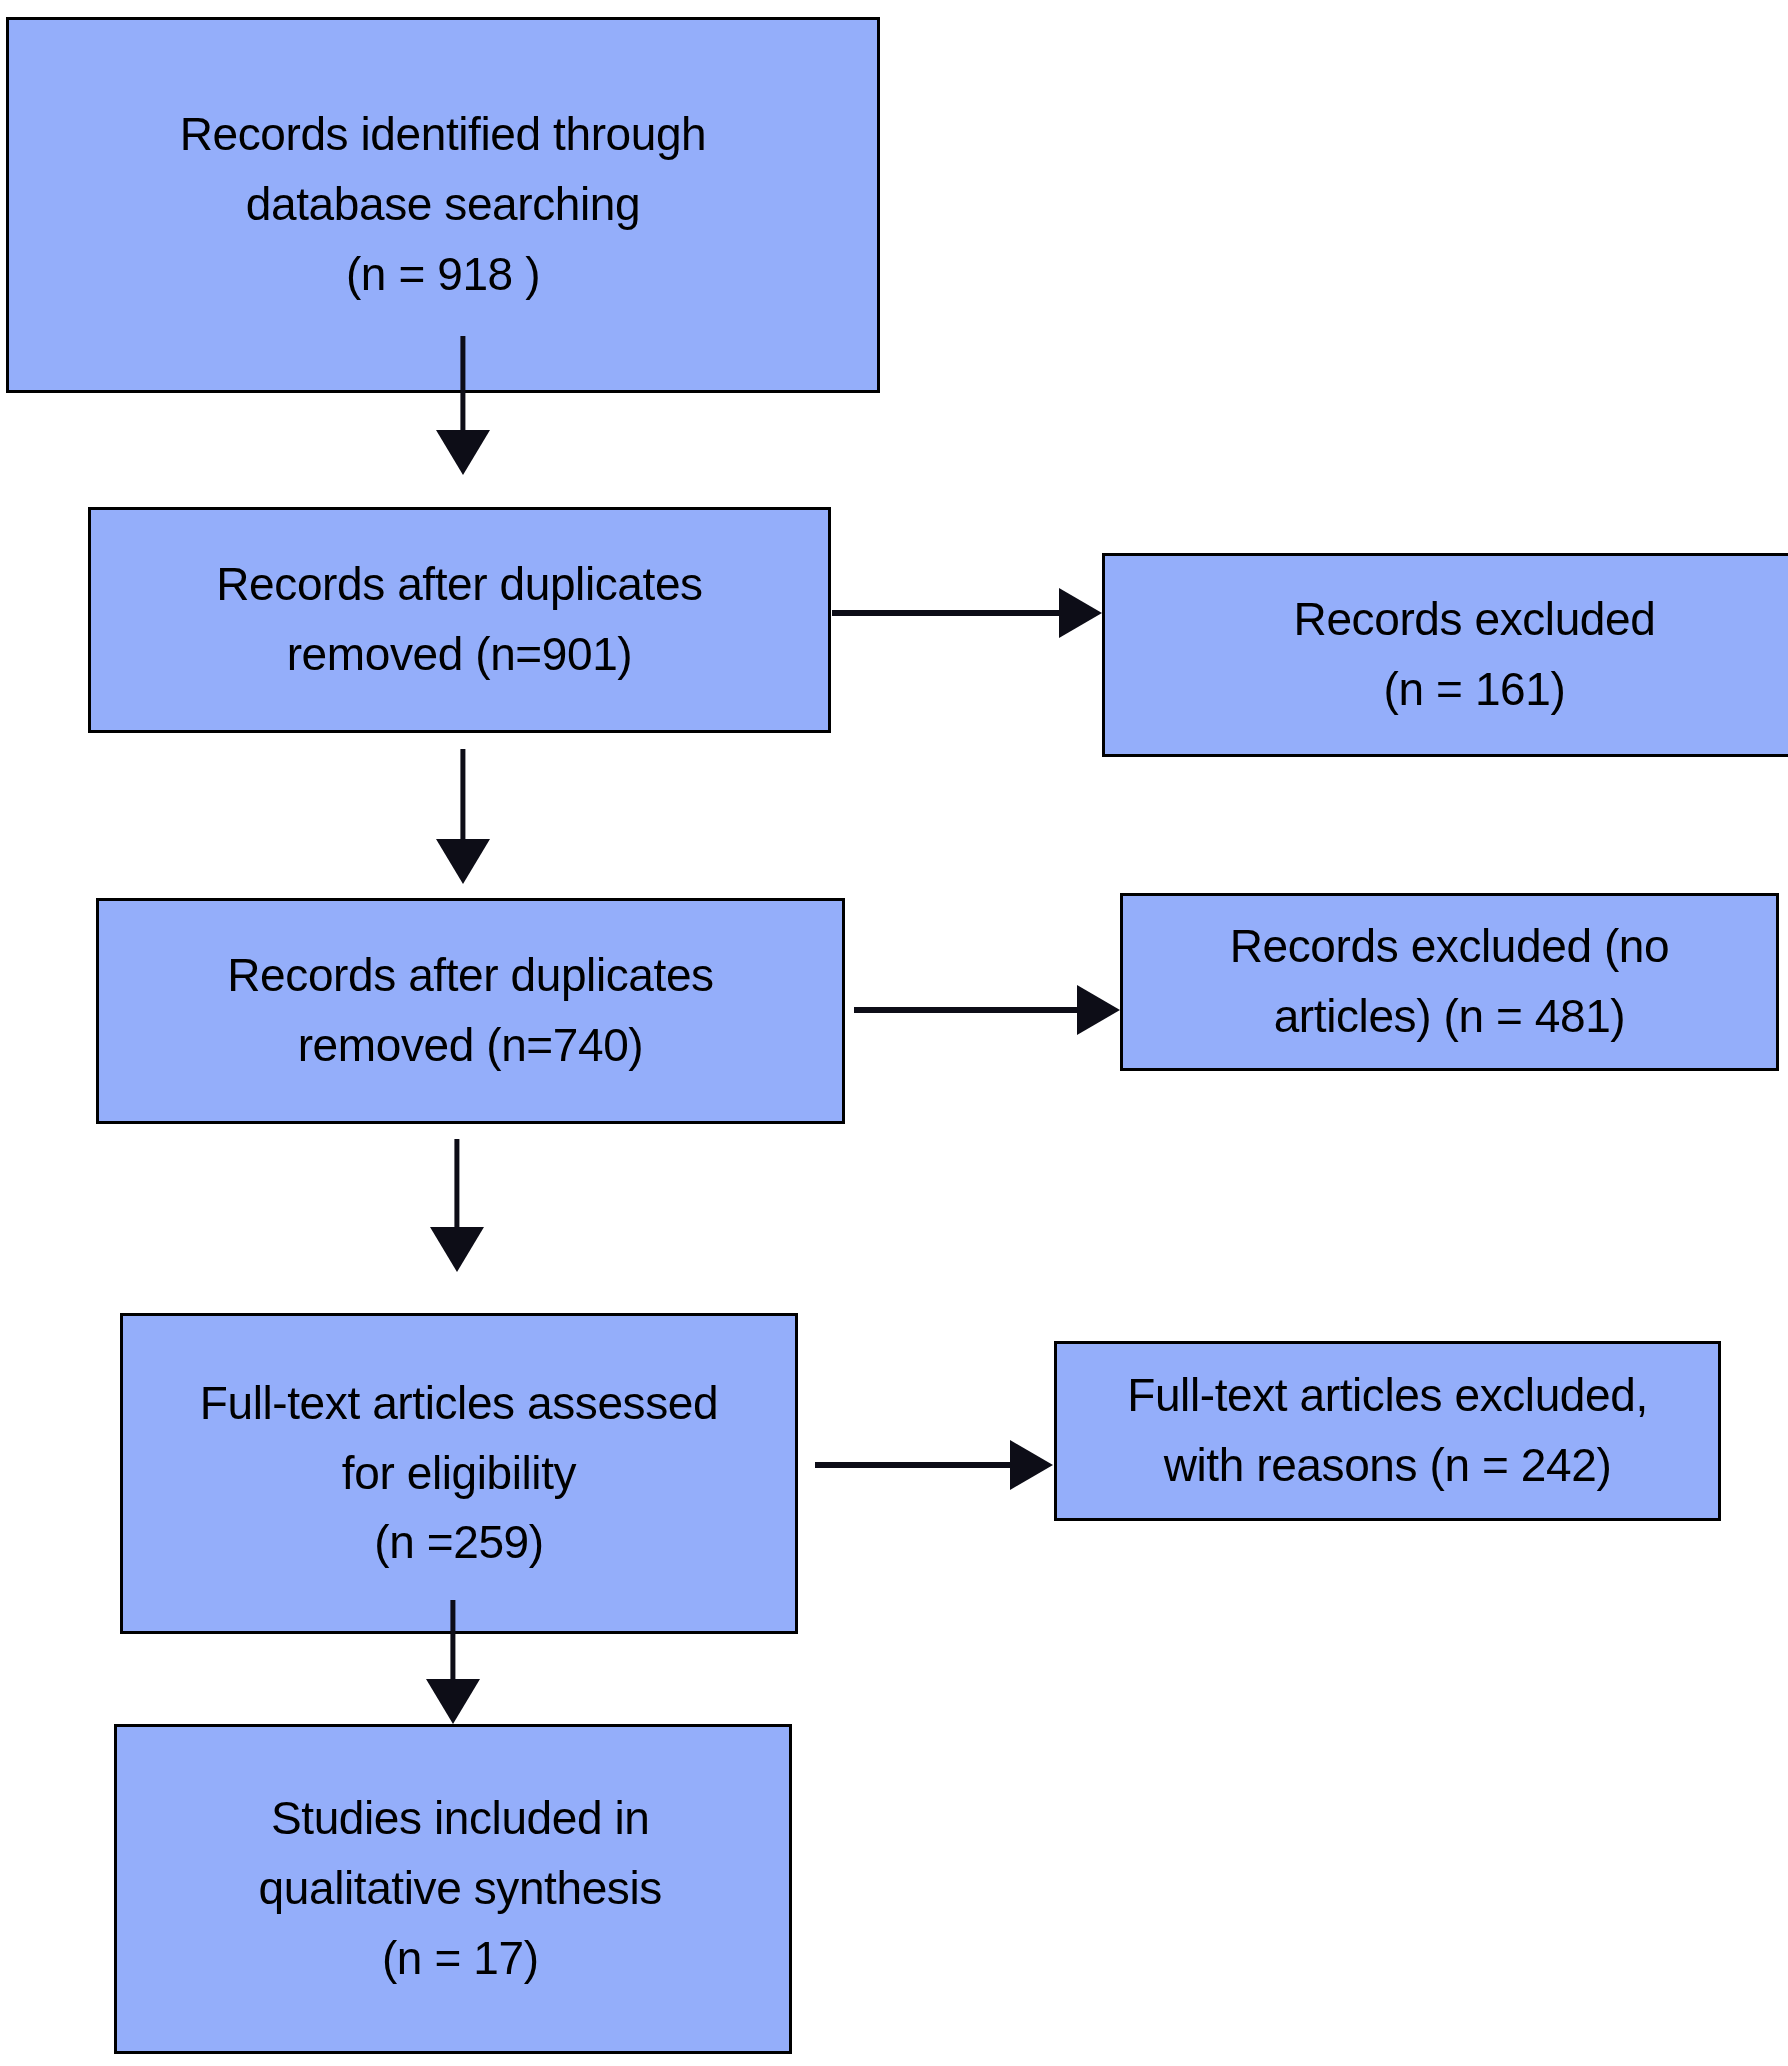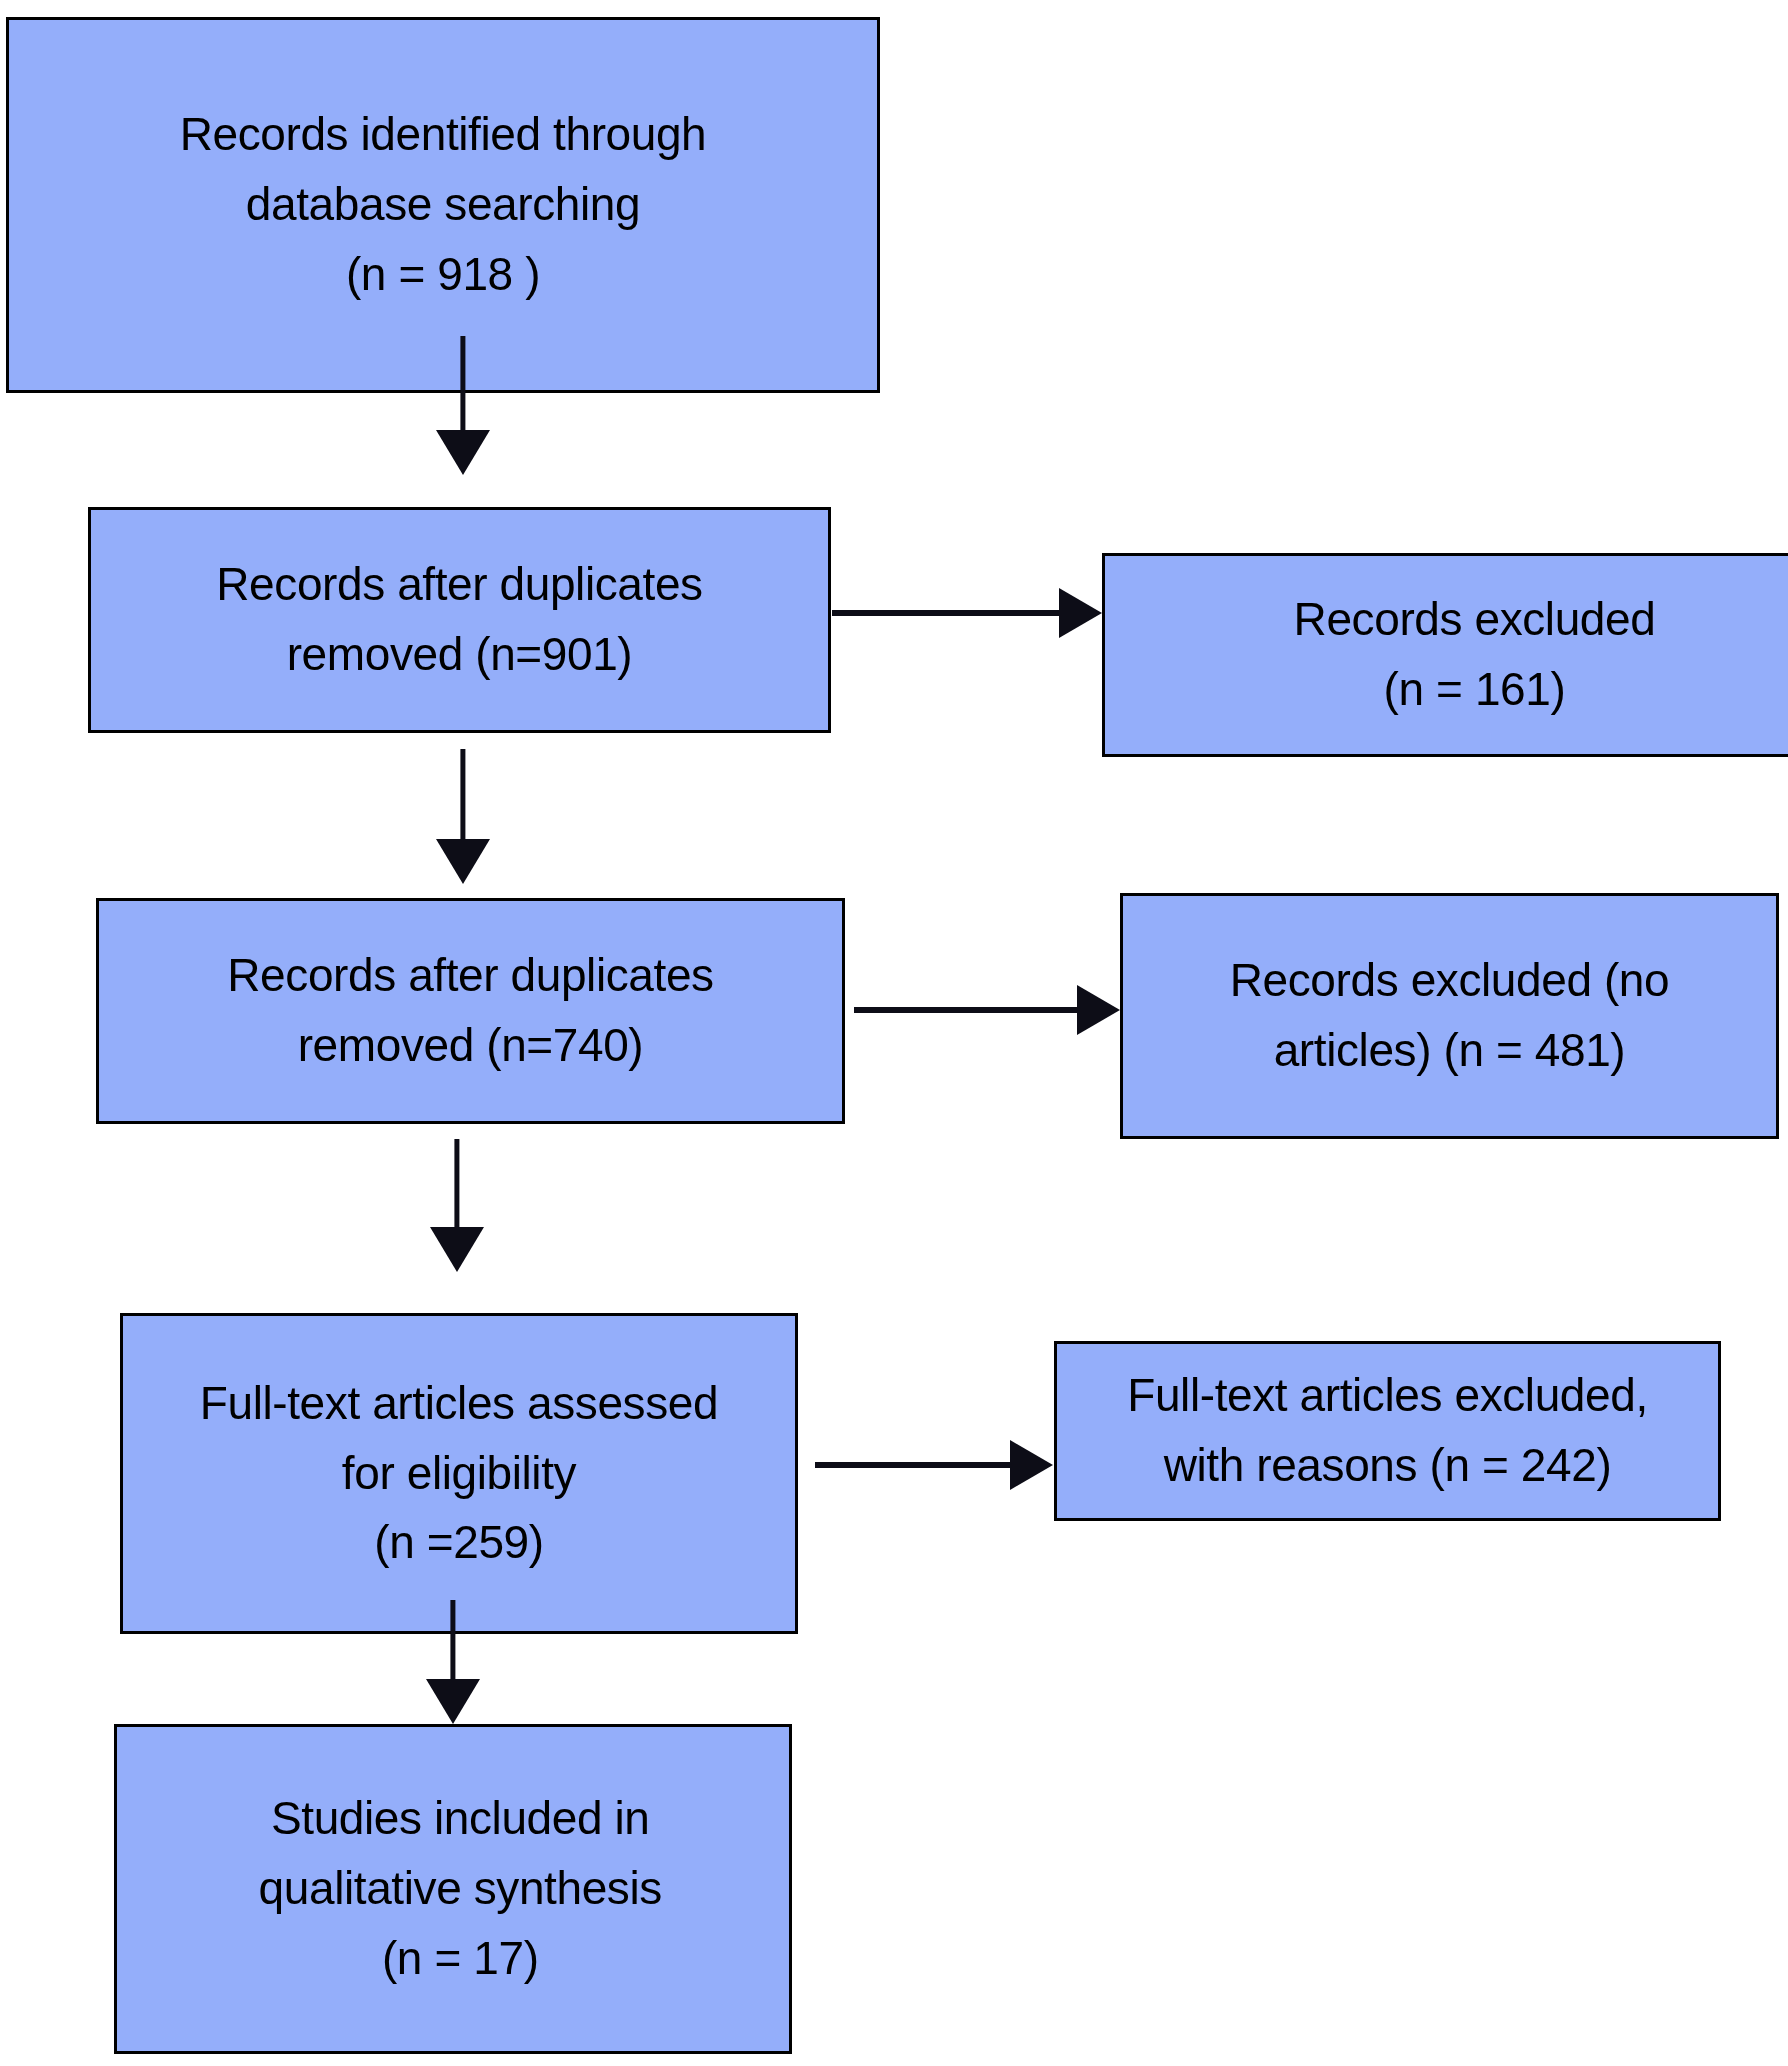--- a/index.html
+++ b/index.html
@@ -127,21 +127,21 @@
   <div class="node" style="left:96px; top:898px; width:749px; height:226px;">
     <span class="line">Records after duplicates</span>
     <span class="line">removed (n=740)</span>
   </div>
 
   <div class="arrow-h" style="left:854px; top:985px; width:266px; height:49px;">
     <div class="shaft" style="width:227px;"></div>
     <div class="head"></div>
   </div>
 
-  <div class="node" style="left:1120px; top:893px; width:659px; height:246px;">
+  <div class="node" style="left:1120px; top:893px; width:659px; height:178px;">
     <span class="line">Records excluded (no</span>
     <span class="line">articles) (n = 481)</span>
   </div>
 
   <div class="arrow-v" style="left:430px; top:1139px; width:54px; height:133px;">
     <div class="shaft" style="height:91px;"></div>
     <div class="head"></div>
   </div>
 
   <div class="node" style="left:120px; top:1313px; width:678px; height:321px;">

